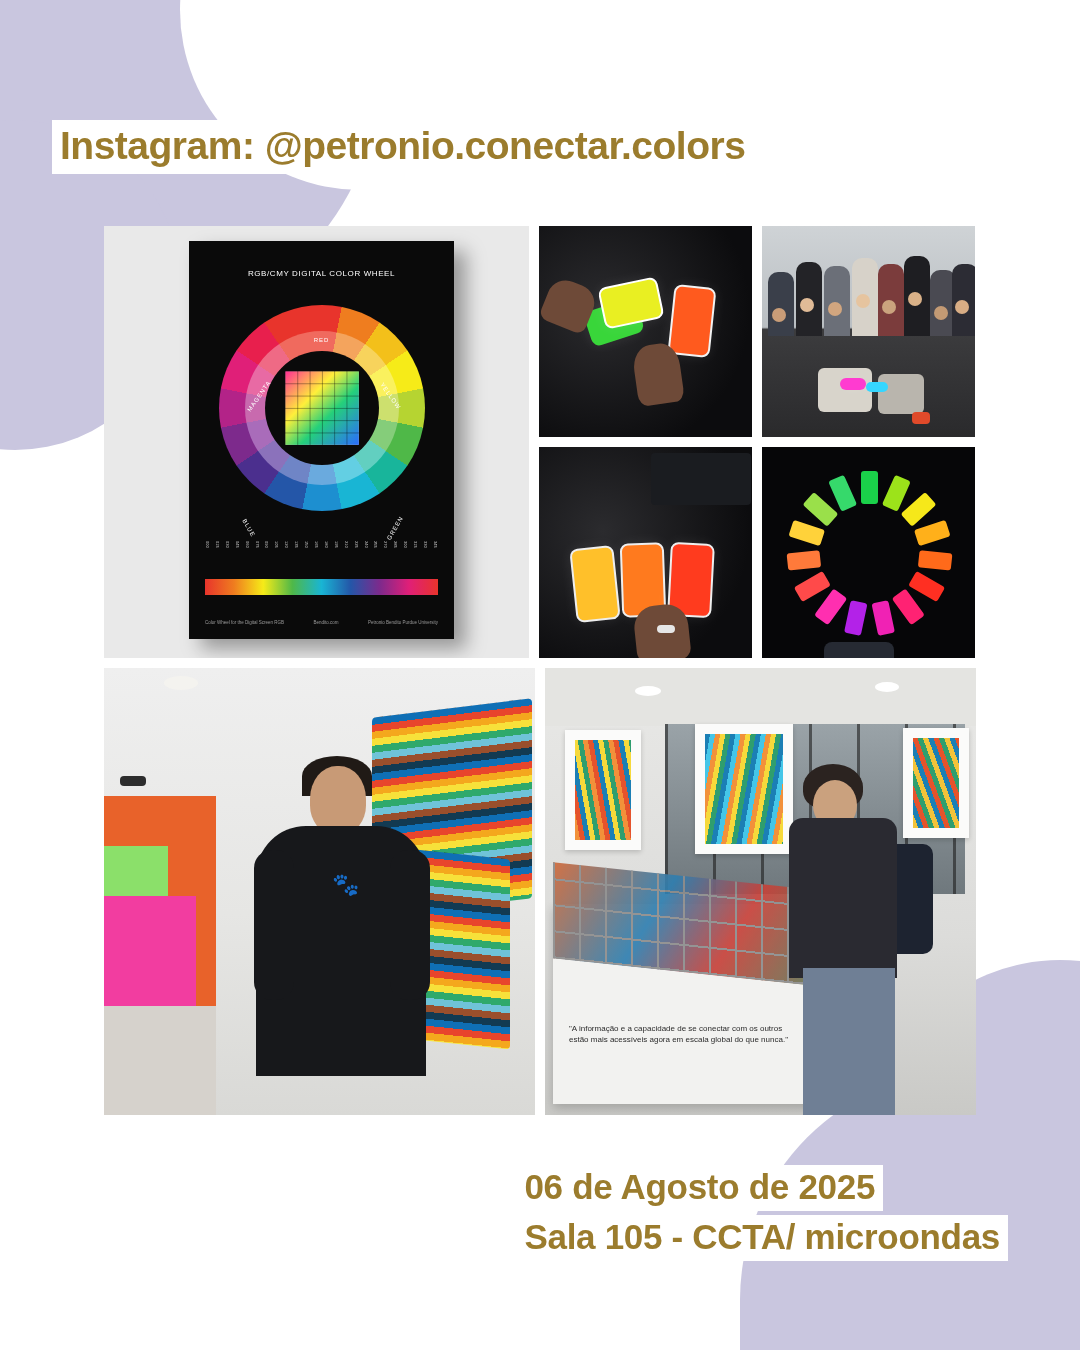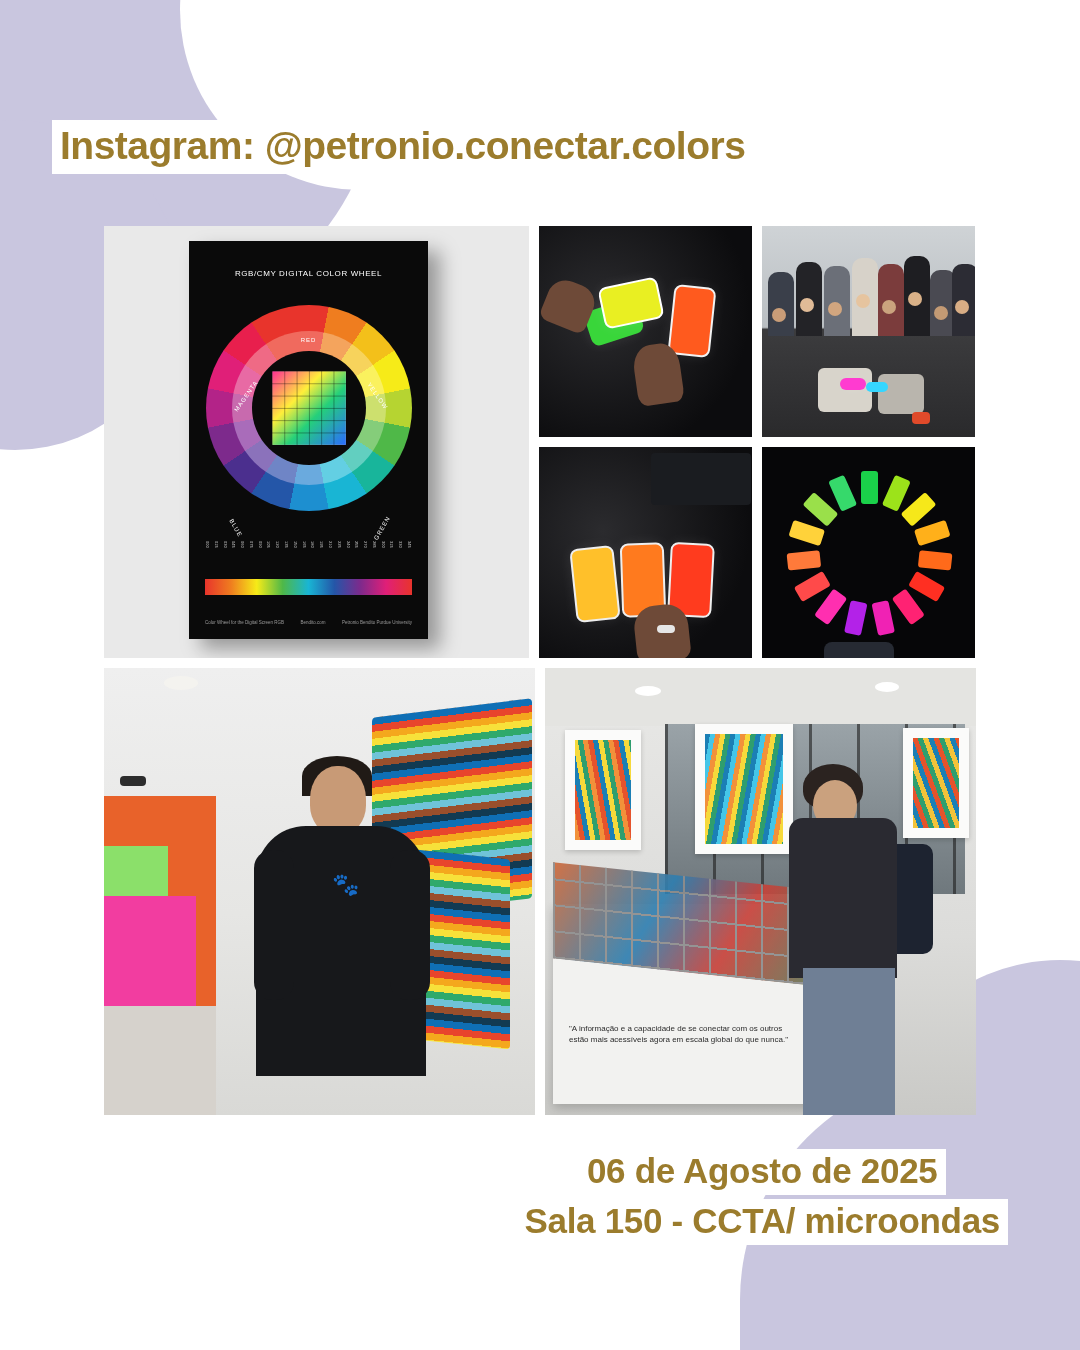--- a/index.html
+++ b/index.html
@@ -127,21 +127,21 @@
     overflow: hidden;
     position: relative;
   }
 
   
   .poster-bg { position:absolute; inset:0; background:#e9e9e9; }
   .poster {
     position: absolute;
     left: 85px;
     top: 15px;
-    width: 239px;
+    width: 265px;
     height: 398px;
     background: #0a0a0a;
     box-shadow: 12px 10px 18px rgba(0,0,0,0.35);
   }
   .poster-title {
     position: absolute;
     top: 28px;
     width: 100%;
     text-align: center;
     color: #ffffff;
@@ -366,22 +366,22 @@
   .woman-body { position:absolute; background:#2a2a31; border-radius: 14px 14px 0 0; }
   .woman-head { position:absolute; background:#caa17e; border-radius:50%; }
   .woman-hair { position:absolute; background:#2b2320; border-radius:50% 50% 40% 40%; }
   .backpack { position:absolute; background:#1d2330; border-radius:10px; }
   .jeans { position:absolute; background:#6f7f95; }
 
   
   .footer {
     position: absolute;
     right: 72px;
-    bottom: 105px;
-    text-align: center;
+    bottom: 89px;
+    text-align: left;
     z-index: 4;
   }
   .footer div {
     display: inline-block;
     background: #ffffff;
     color: #9b7c2d;
     font-size: 35px;
     font-weight: bold;
     letter-spacing: -0.3px;
     padding: 2px 8px 4px 8px;
@@ -584,16 +584,16 @@
         <div class="woman-hair" style="left:258px; top:96px; width:60px; height:46px;"></div>
         <div class="woman-head" style="left:268px; top:112px; width:44px; height:50px;"></div>
         <div class="woman-body" style="left:244px; top:150px; width:108px; height:160px;"></div>
         <div class="jeans" style="left:258px; top:300px; width:92px; height:147px;"></div>
       </div>
     </div>
   </div>
 
   <div class="footer">
     <div class="line1">06 de Agosto de 2025</div><br>
-    <div class="line2">Sala 150 - CCTA/ microondas</div>
+    <div class="line2">Sala 105 - CCTA/ microondas</div>
   </div>
 
 </div>
 
 </body></html>

